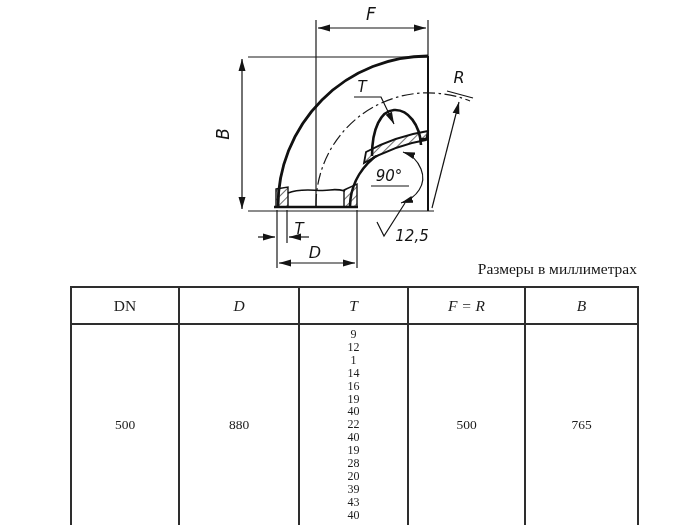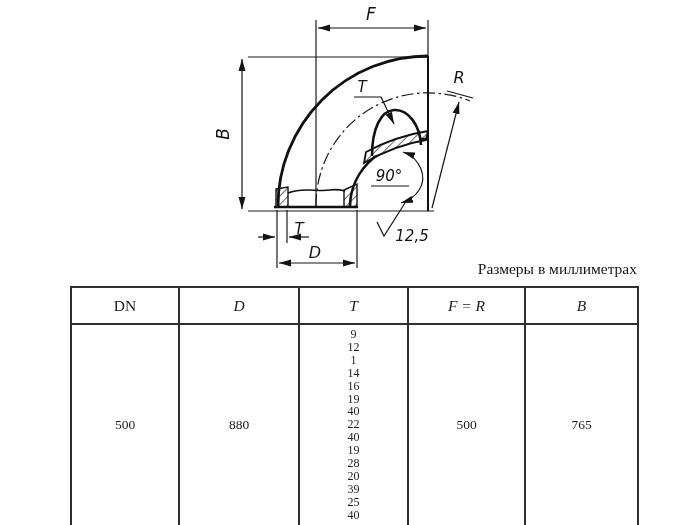--- a/index.html
+++ b/index.html
@@ -111,21 +111,21 @@
           <div class="t-val">14</div>
           <div class="t-val">16</div>
           <div class="t-val">19</div>
           <div class="t-val">40</div>
           <div class="t-val">22</div>
           <div class="t-val">40</div>
           <div class="t-val">19</div>
           <div class="t-val">28</div>
           <div class="t-val">20</div>
           <div class="t-val">39</div>
-          <div class="t-val">25</div>
+          <div class="t-val">43</div>
           <div class="t-val">40</div>
         </td>
         <td>500</td>
         <td>765</td>
       </tr>
     </tbody>
   </table>
 </div>
 
 </body></html>

